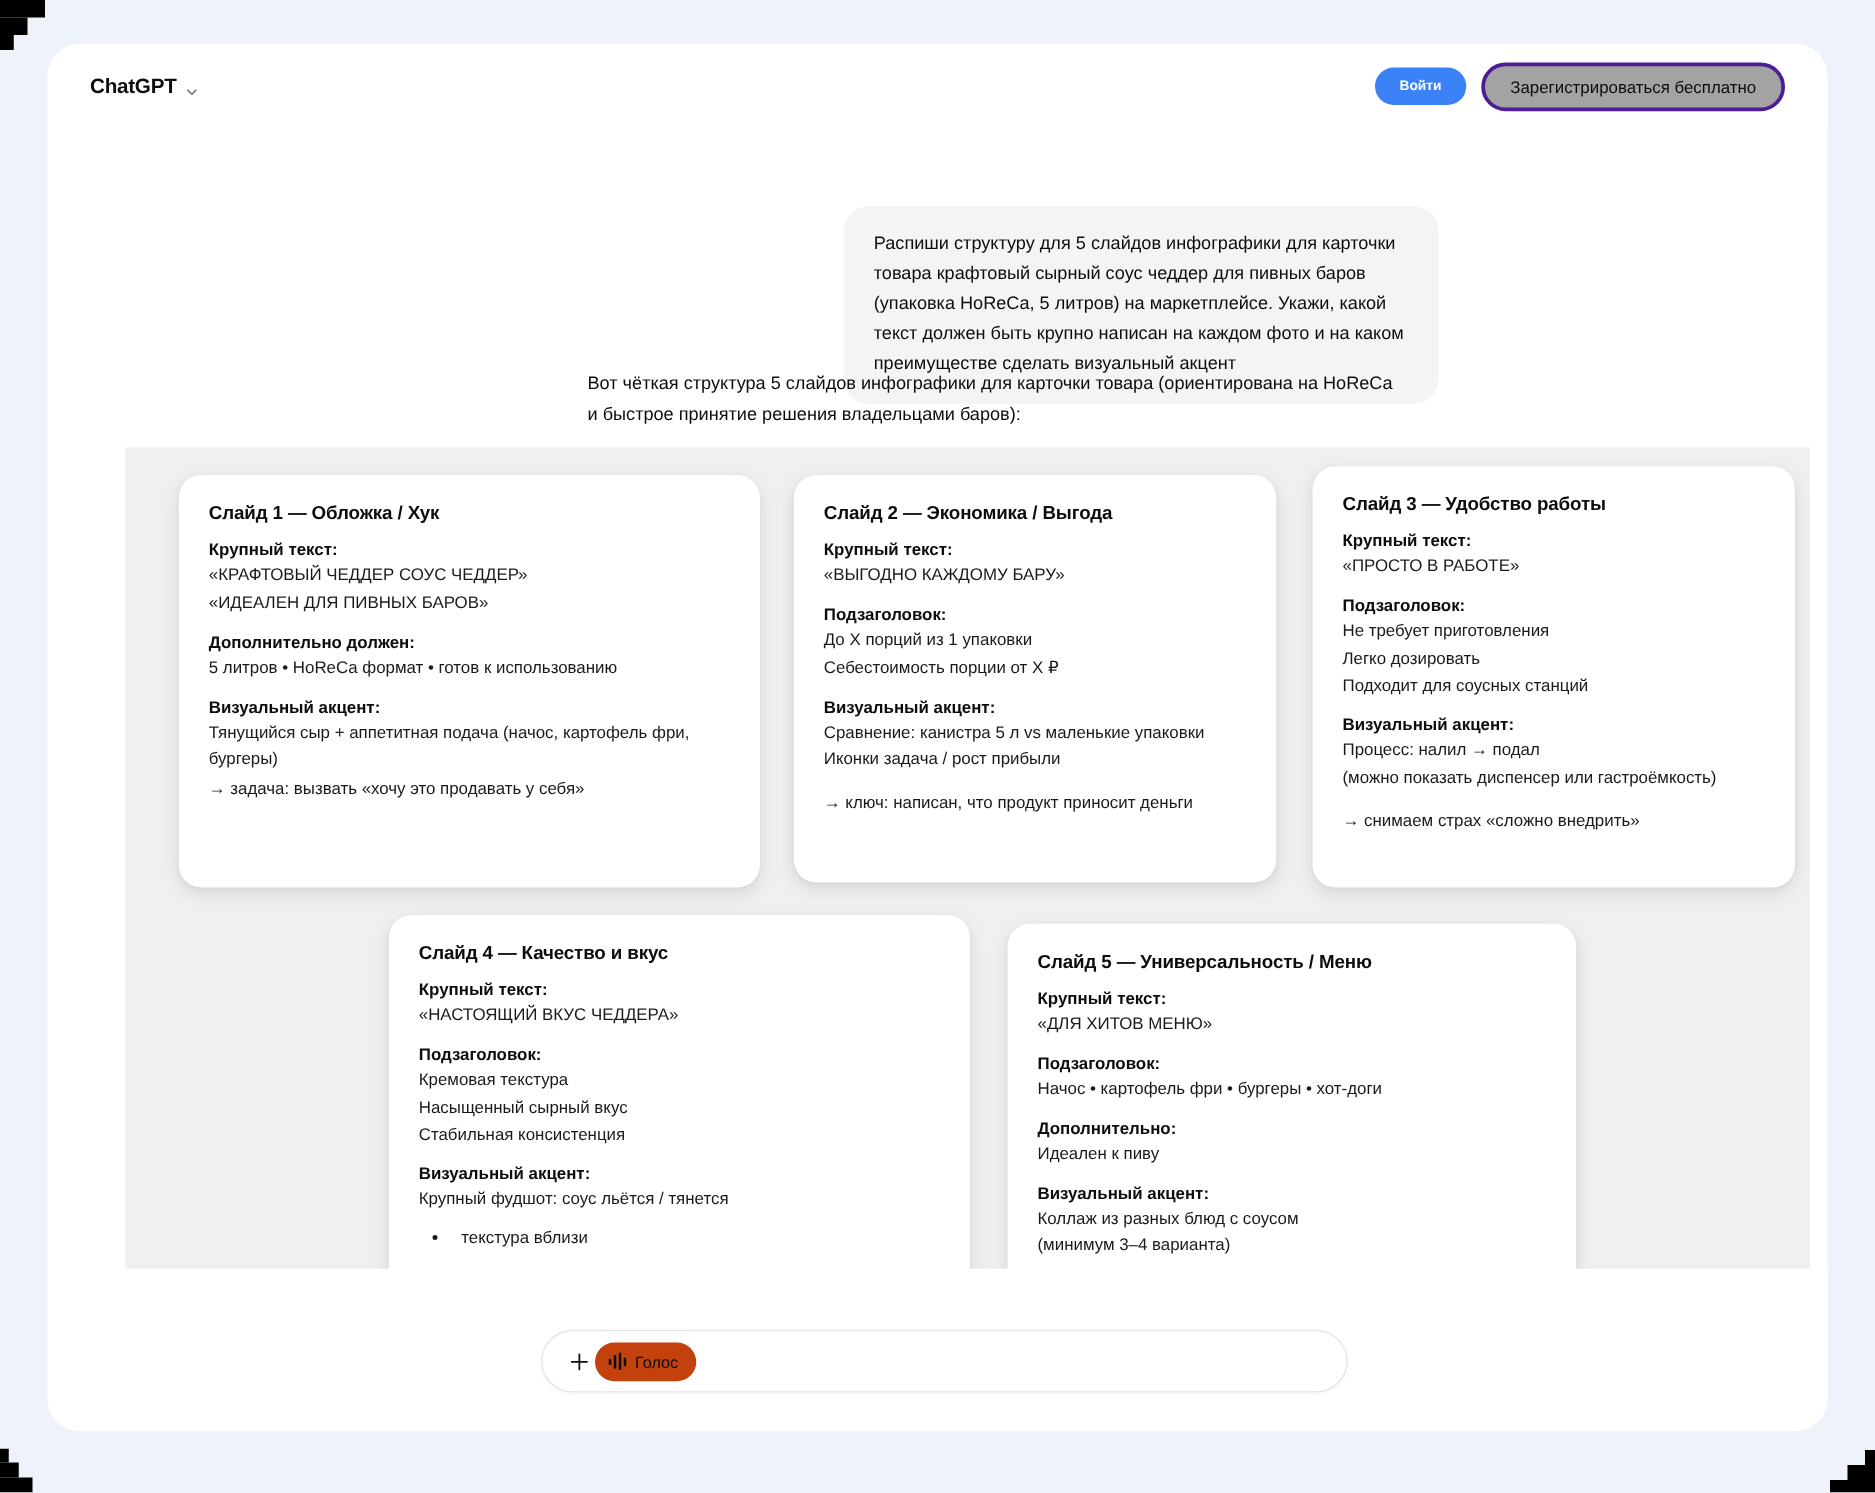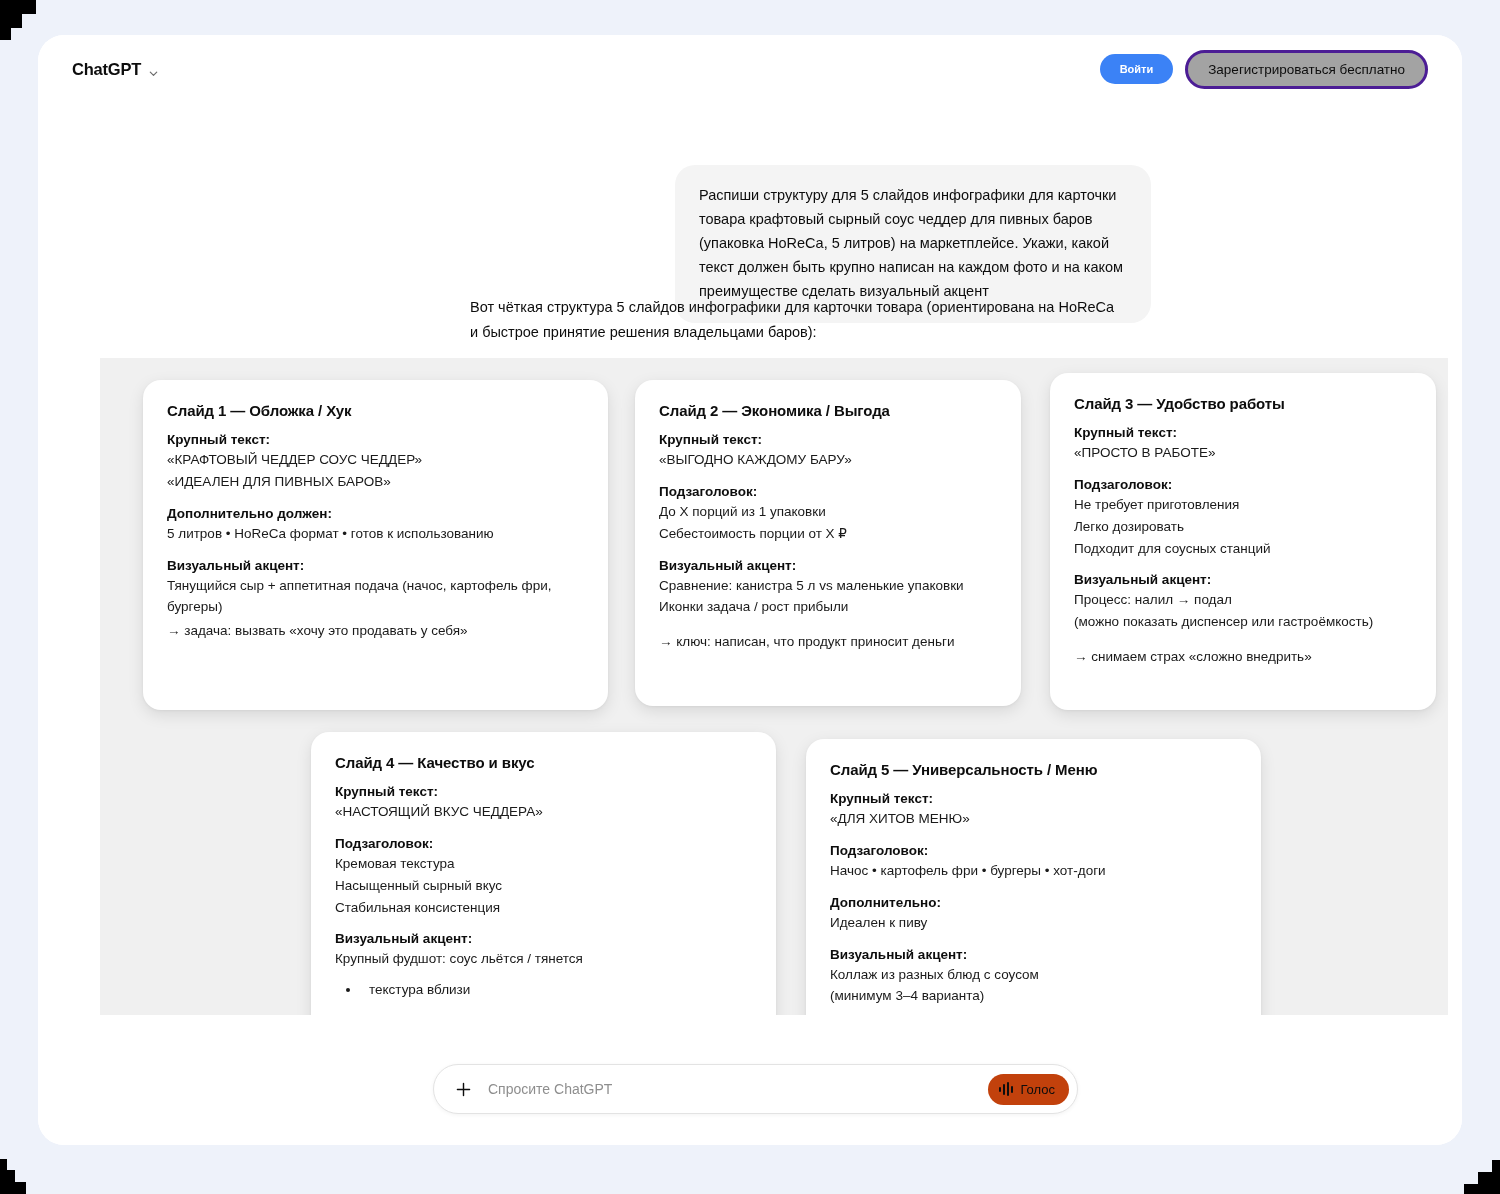--- a/index.html
+++ b/index.html
@@ -304,21 +304,20 @@
 
   </div>
 
   <div class="composer-zone">
     <div class="composer">
       <span class="plus-btn">
         <svg viewBox="0 0 20 20" width="19" height="19" aria-hidden="true">
           <path d="M10 3.6 V16.4 M3.6 10 H16.4" stroke="#0d0d0d" stroke-width="1.5" stroke-linecap="round"></path>
         </svg>
       </span>
-      <input class="composer-input" type="text" placeholder="Спросите ChatGPT" style="">
       <button class="voice-btn">
         <span class="wave">
             <i></i>
             <i></i>
             <i></i>
             <i></i>
           </span>
         <span>Голос</span>
       </button>
     </div>

